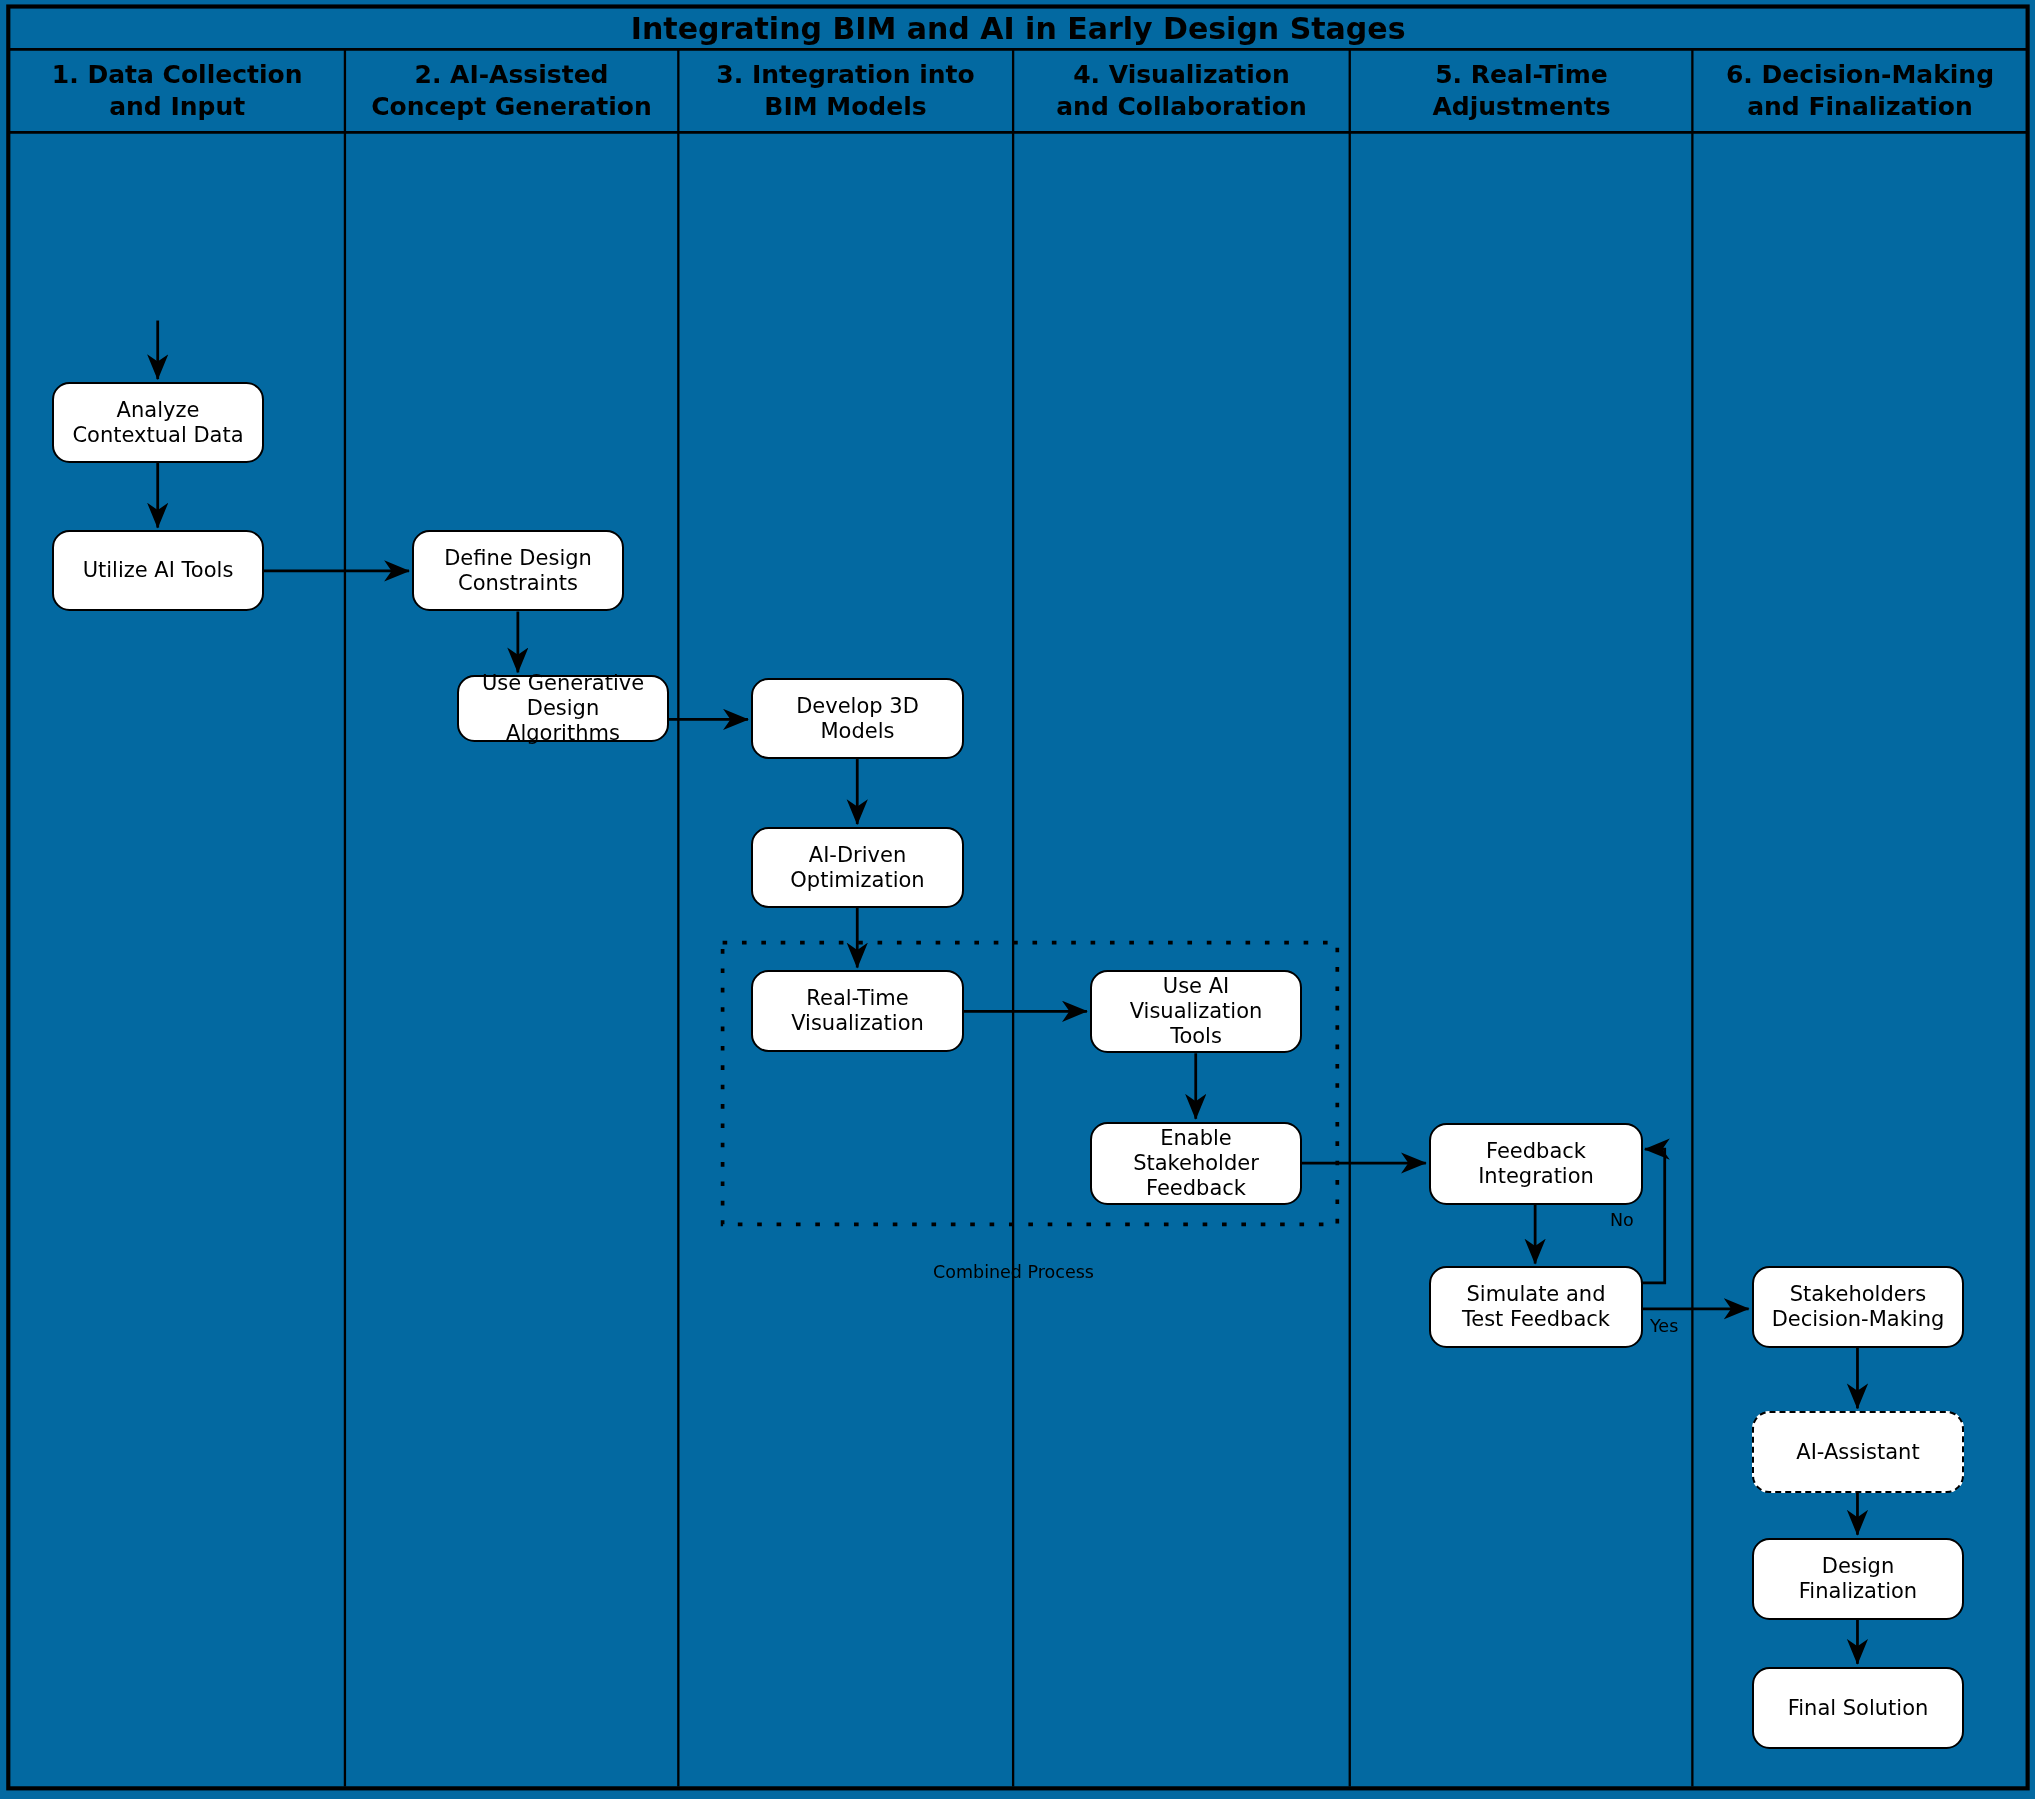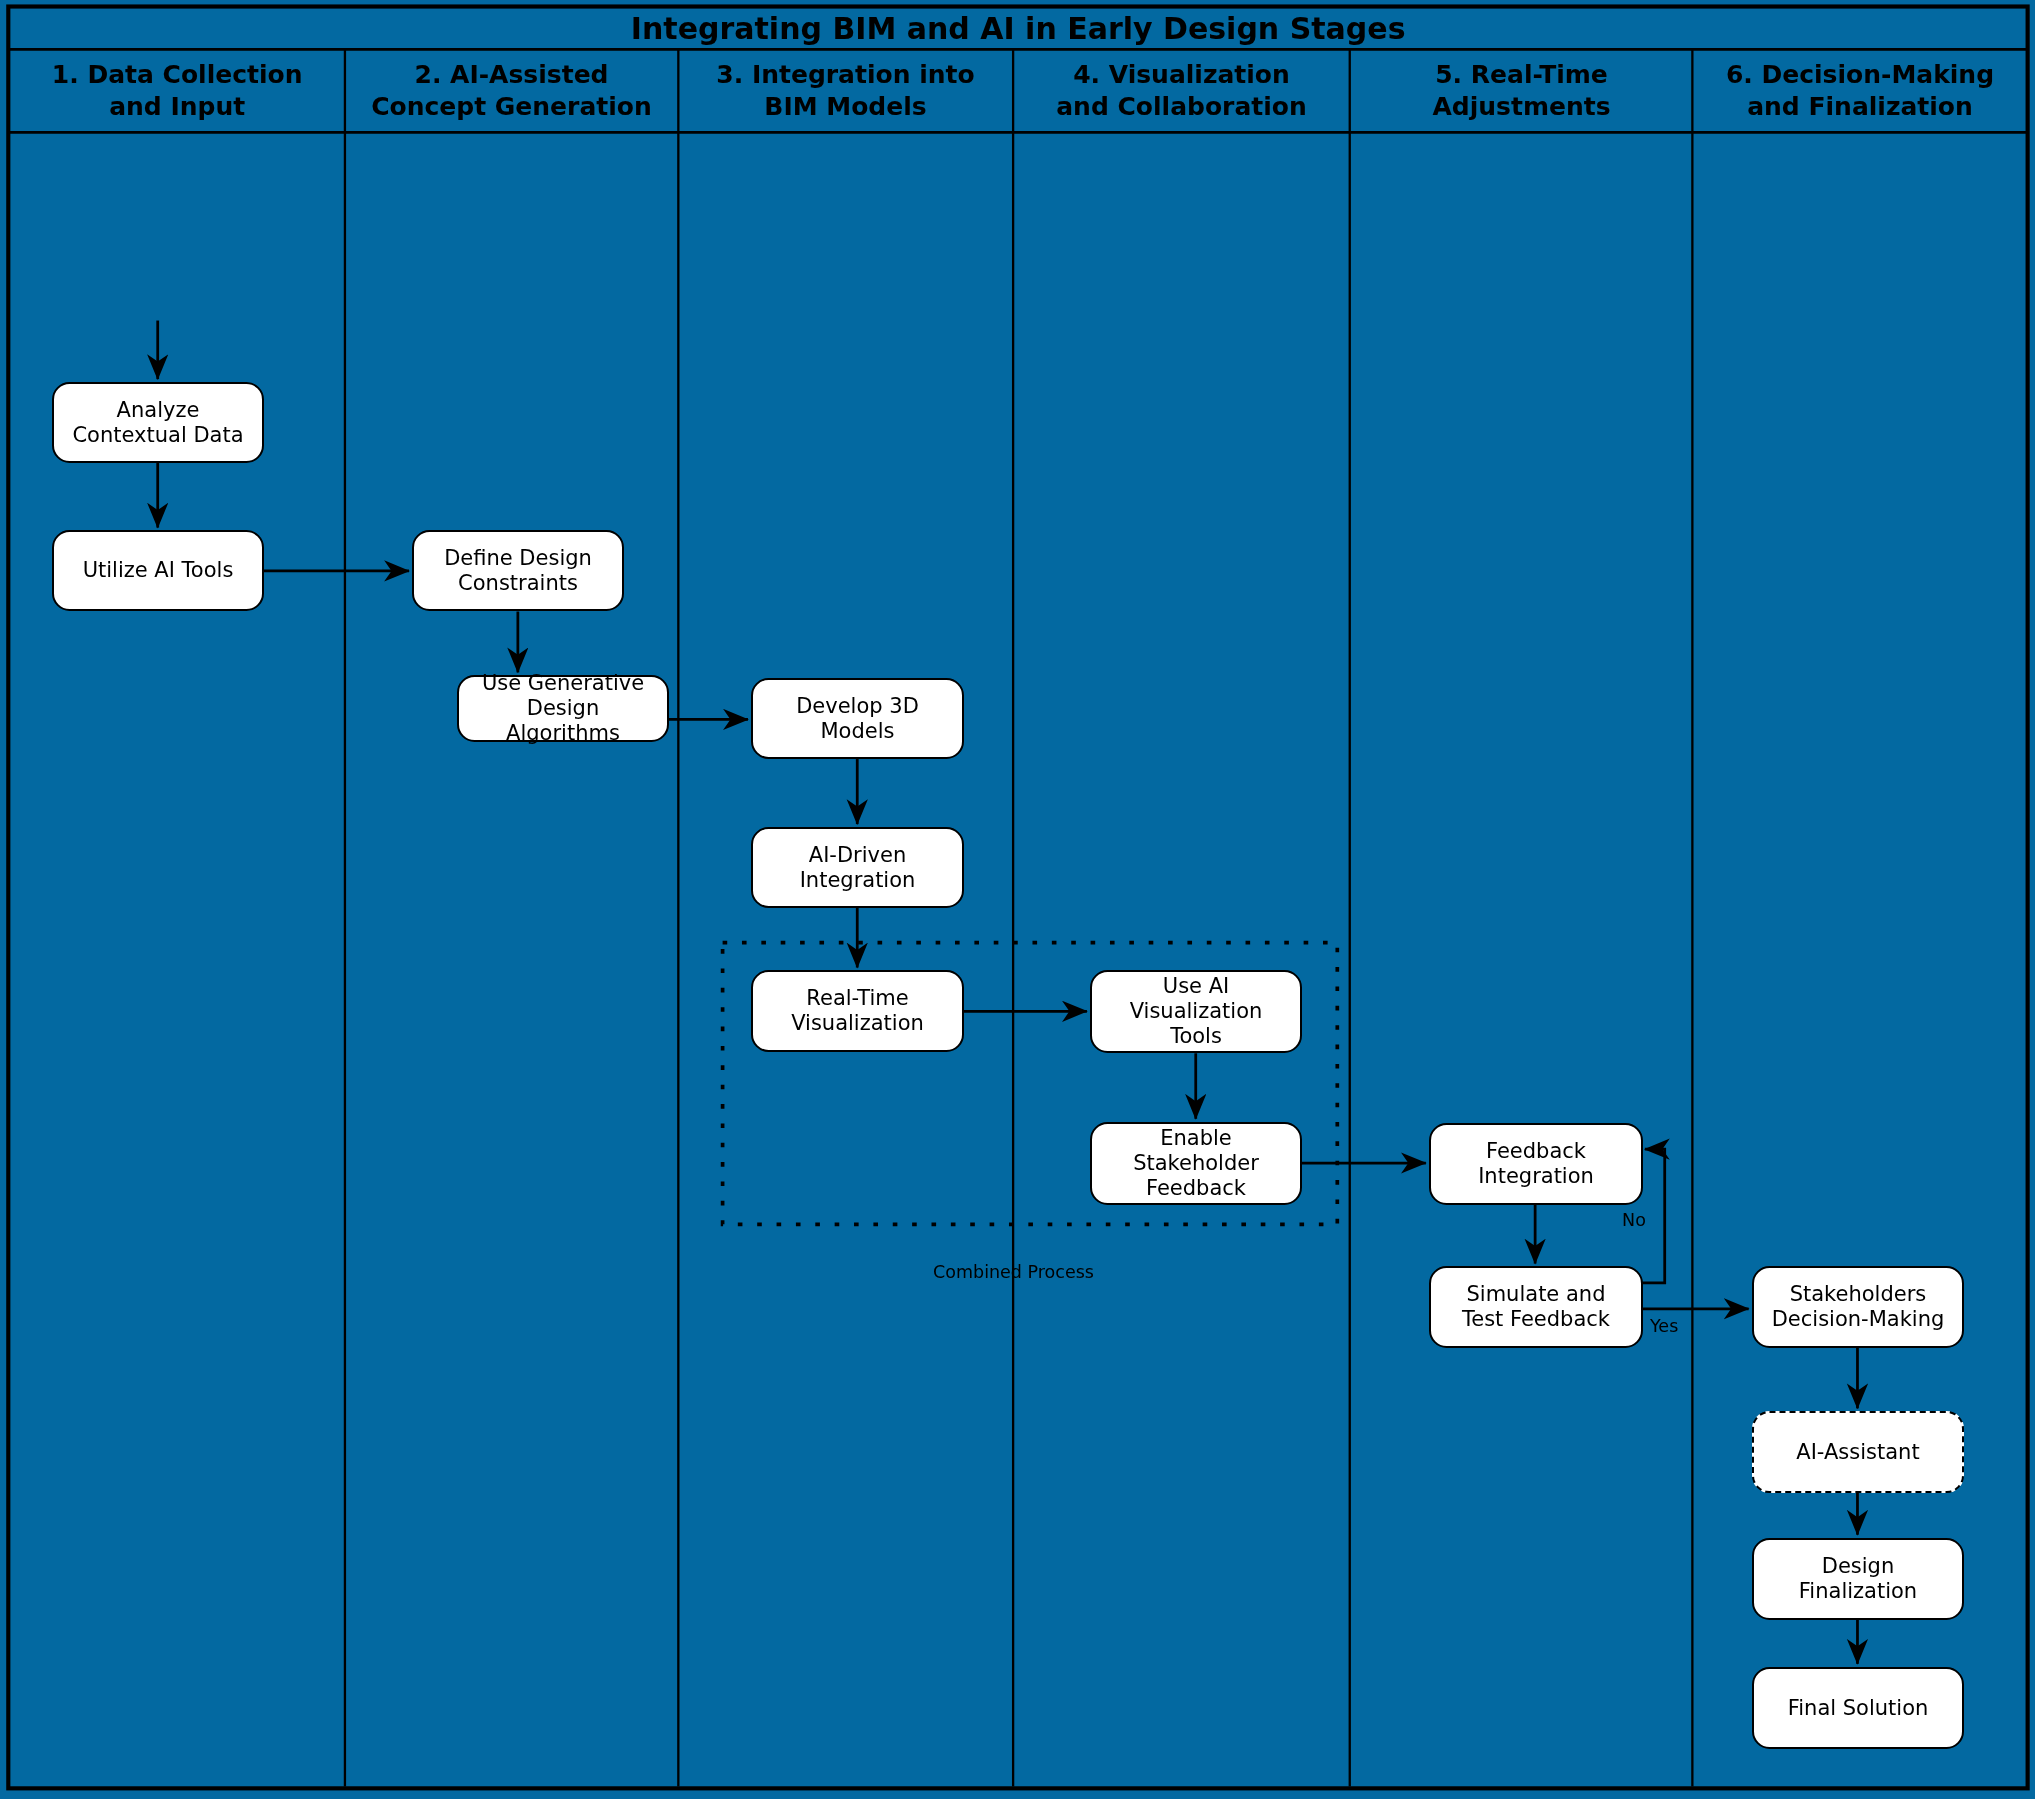--- a/index.html
+++ b/index.html
@@ -28,21 +28,21 @@
     border:2.8px solid #000;border-radius:17.5px;background:#ffffff;
     display:flex;align-items:center;justify-content:center;
     font-size:21px;line-height:1.18;white-space:pre-line;text-align:center;
     padding:2.8px 6.5px;
   }
   .node.dashed{border-style:dashed;}
   .edge-label{
     position:absolute;font-size:17.5px;line-height:1.1;white-space:pre-line;
   }
   .center{text-align:center;margin-top:48px;}
-  .right{text-align:center;}
+  .right{text-align:left;}
 </style>
 </head>
 <body>
 
 <div class="canvas">
 
   <svg class="edges" viewBox="0 0 4413 3901" xmlns="http://www.w3.org/2000/svg">
     <defs>
       <marker id="arr" markerUnits="userSpaceOnUse" markerWidth="60" markerHeight="50" refX="54" refY="23" orient="auto">
         <path d="M0,0 L56,23 L0,46 L16,23 Z" fill="#000"></path>
@@ -102,21 +102,21 @@
 Contextual Data</div>
   <div class="node" style="left:52px;top:530px;width:212px;height:81px;">Utilize AI Tools</div>
   <div class="node" style="left:412px;top:530px;width:212px;height:81px;">Define Design
 Constraints</div>
   <div class="node" style="left:412px;top:675px;width:212px;height:67px;margin-left:45px;">Use Generative
 Design
 Algorithms</div>
   <div class="node" style="left:751px;top:678px;width:213px;height:81px;">Develop 3D
 Models</div>
   <div class="node" style="left:751px;top:827px;width:213px;height:81px;">AI-Driven
-Integration</div>
+Optimization</div>
   <div class="node" style="left:751px;top:970px;width:213px;height:82px;">Real-Time
 Visualization</div>
   <div class="node" style="left:1090px;top:970px;width:212px;height:83px;">Use AI
 Visualization
 Tools</div>
   <div class="node" style="left:1090px;top:1122px;width:212px;height:83px;">Enable
 Stakeholder
 Feedback</div>
   <div class="node" style="left:1429px;top:1123px;width:214px;height:82px;">Feedback
 Integration</div>

